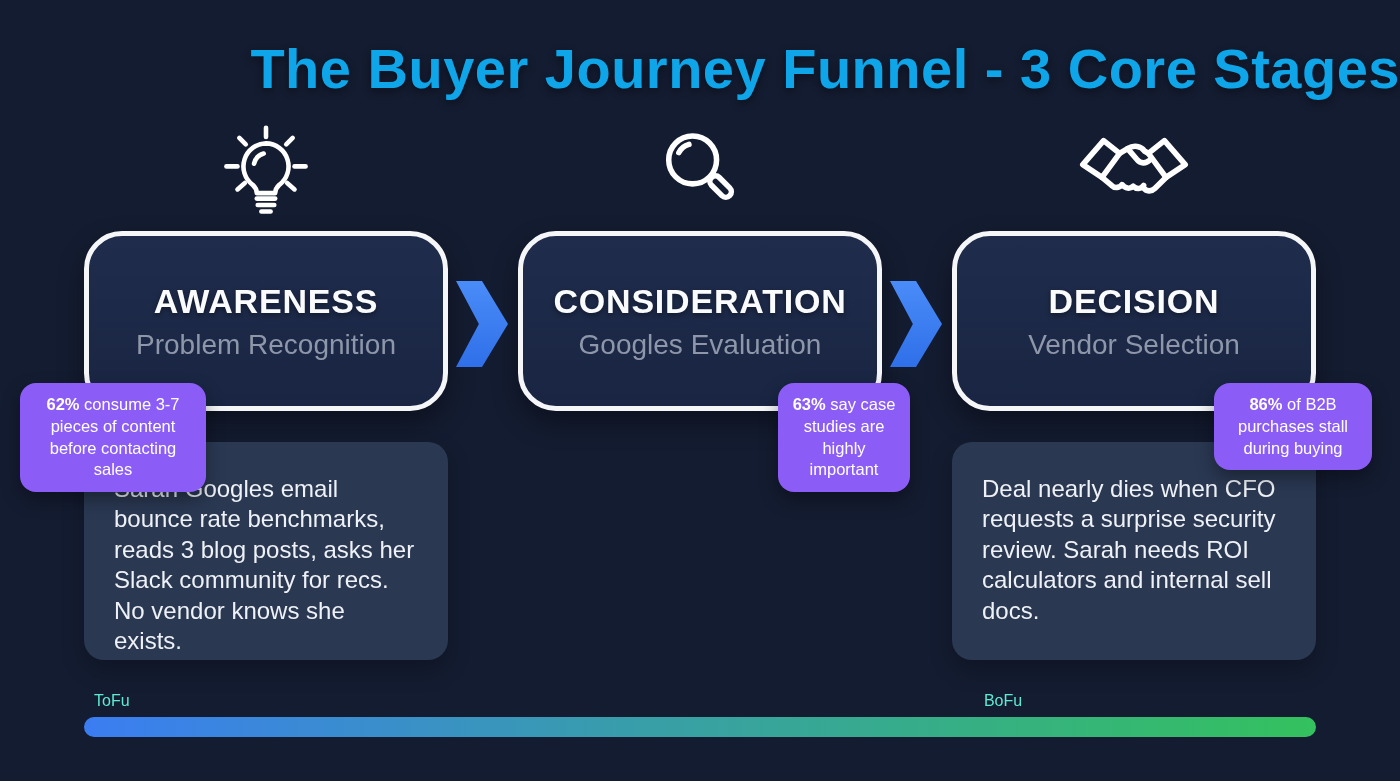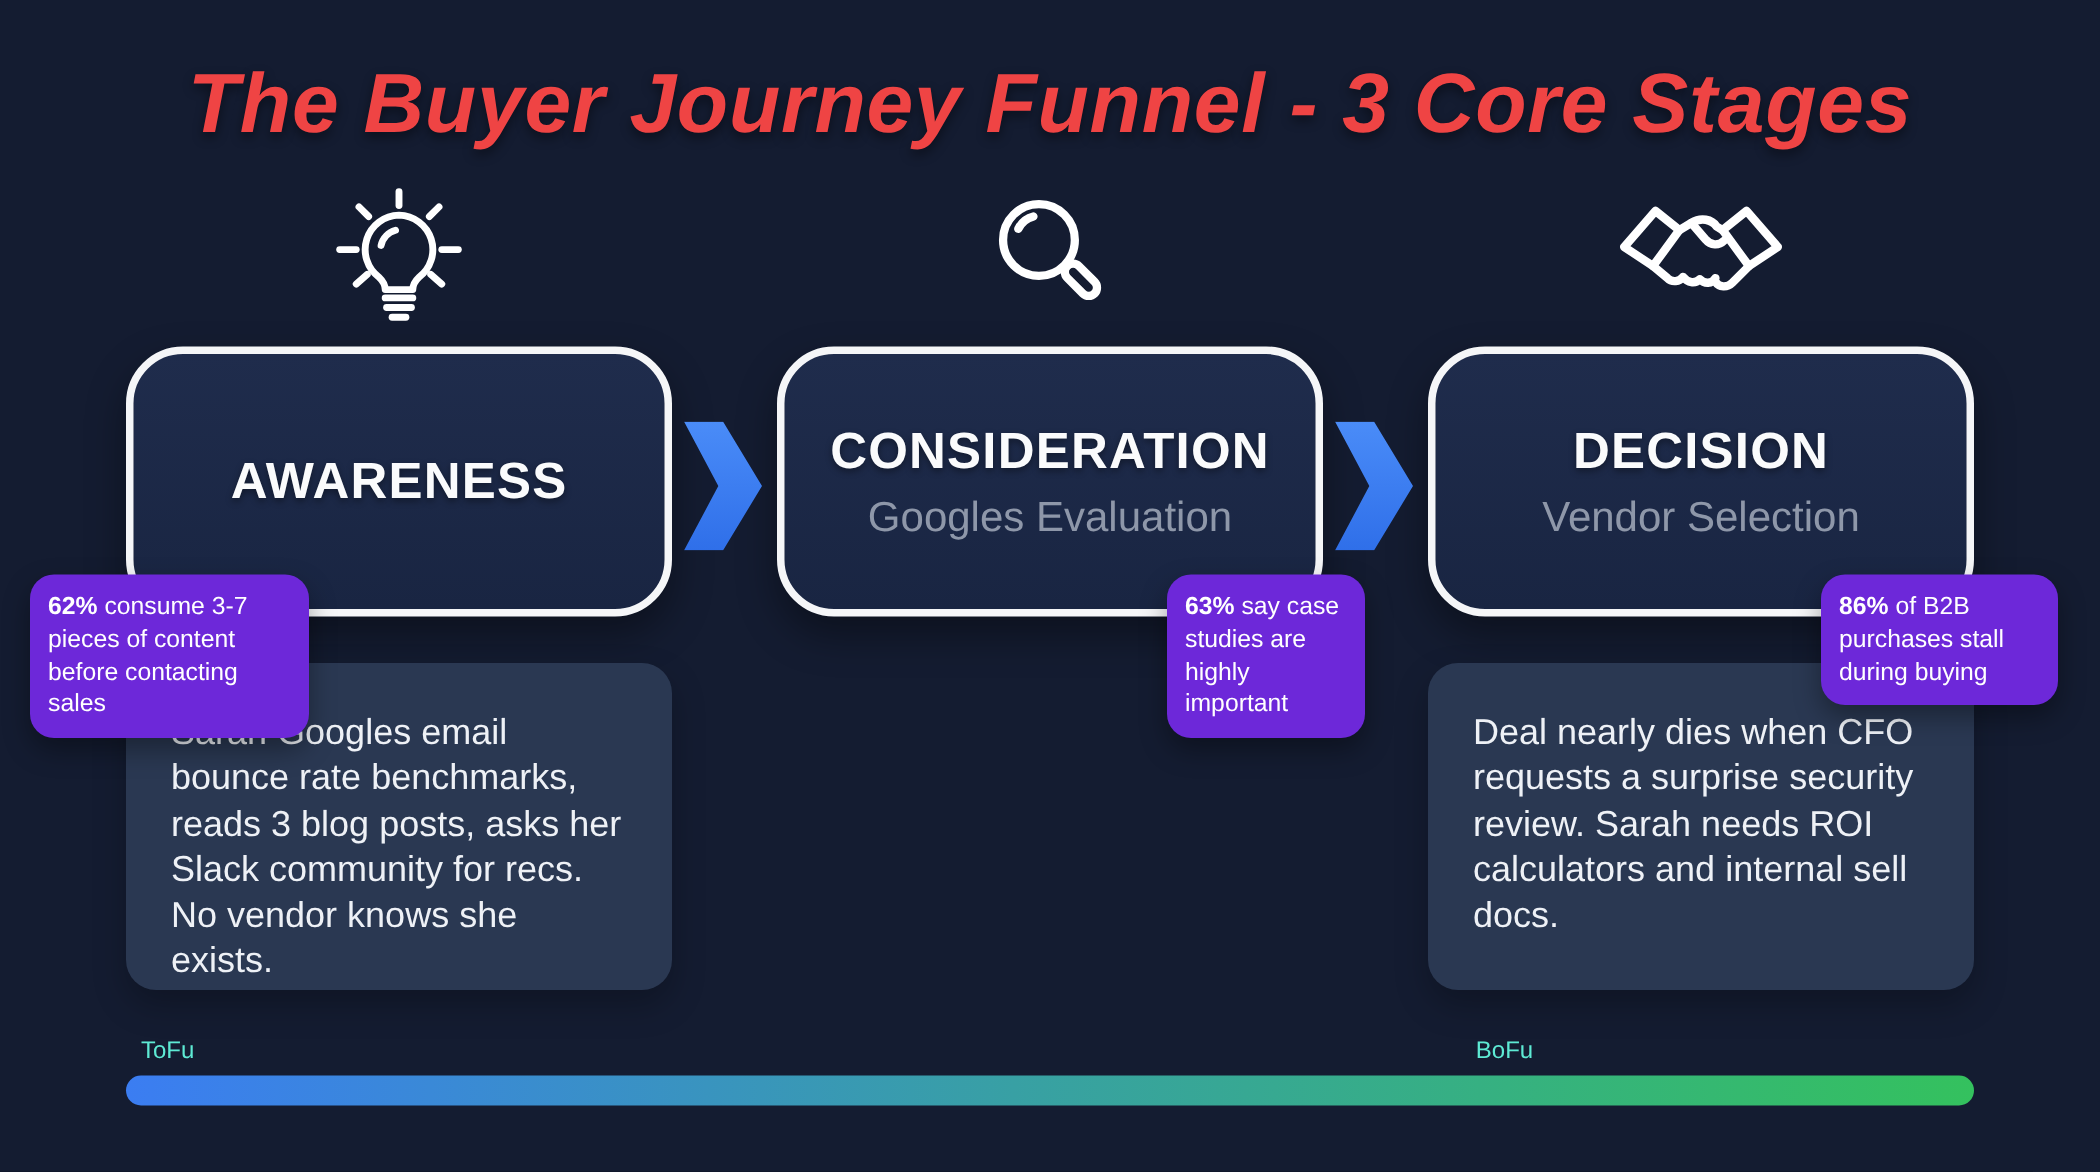--- a/index.html
+++ b/index.html
@@ -8,27 +8,26 @@
     position: relative;
     width: 1400px;
     height: 781px;
     margin: 0 auto;
     background: #141c31;
     overflow: hidden;
     font-family: "Liberation Sans", "DejaVu Sans", sans-serif;
   }
   .page-title {
     margin-top: 36px;
-    text-align: center;
-    color: #ef4444;
+    text-align: right;
+    color: #0ea5e9;
     font-size: 56px;
     font-weight: 700;
     letter-spacing: 0.5px;
     text-shadow: 0 3px 8px rgba(0,0,0,0.45);
-    font-style: italic;
   }
   .columns {
     display: grid;
     grid-template-columns: repeat(3, 364px);
     column-gap: 70px;
     margin: 22px 84px 0 84px;
   }
   .col { display: flex; flex-direction: column; align-items: center; }
   .stage-icon {
     height: 96px;
@@ -69,26 +68,27 @@
     background: #2a3852;
     border-radius: 20px;
     padding: 32px 30px;
     color: #eef1f6;
     font-size: 24px;
     line-height: 1.27;
     box-shadow: 0 10px 22px rgba(0,0,0,0.25);
   }
   .stat-badge {
     position: absolute;
-    background: #6d28d9;
+    background: #8b5cf6;
     border-radius: 16px;
     color: #ffffff;
     font-size: 16.5px;
     line-height: 1.32;
     font-weight: 400;
+    text-align: center;
     padding: 11px 12px;
     box-shadow: 0 8px 18px rgba(0,0,0,0.35);
     z-index: 5;
   }
   .stat-badge b { font-weight: 700; }
   .badge-1 { left: 20px;   top: 383px; width: 186px; }
   .badge-2 { left: 778px;  top: 383px; width: 132px; }
   .badge-3 { left: 1214px; top: 383px; width: 158px; }
   .chevron {
     position: absolute;
@@ -140,20 +140,21 @@
           <line x1="81" y1="70" x2="73" y2="63"></line>
           <path d="M50 20 a25 25 0 0 1 14.5 45 c-3 2.8 -4.5 5.5 -4.5 9 h-20 c0 -3.5 -1.5 -6.2 -4.5 -9 a25 25 0 0 1 14.5 -45 z"></path>
           <line x1="40" y1="80" x2="60" y2="80"></line>
           <line x1="41" y1="87" x2="59" y2="87"></line>
           <line x1="45" y1="94" x2="55" y2="94"></line>
           <path d="M37 42 a15 15 0 0 1 10.5 -11"></path>
         </svg>
       </div>
       <div class="stage-box">
         <div class="stage-name">AWARENESS</div>
+        <div class="stage-subtitle">Problem Recognition</div>
       </div>
       <div class="desc-card">
         <span>Sarah Googles email bounce rate benchmarks, reads 3 blog posts, asks her Slack community for recs. No vendor knows she exists.</span>
       </div>
     </div>
 
     <div class="col">
       <div class="stage-icon">
         <svg class="icon" width="92" height="92" viewBox="0 0 100 100" fill="none" stroke="#ffffff" stroke-width="6" stroke-linecap="round" stroke-linejoin="round">
           <circle cx="42" cy="38" r="26"></circle>

